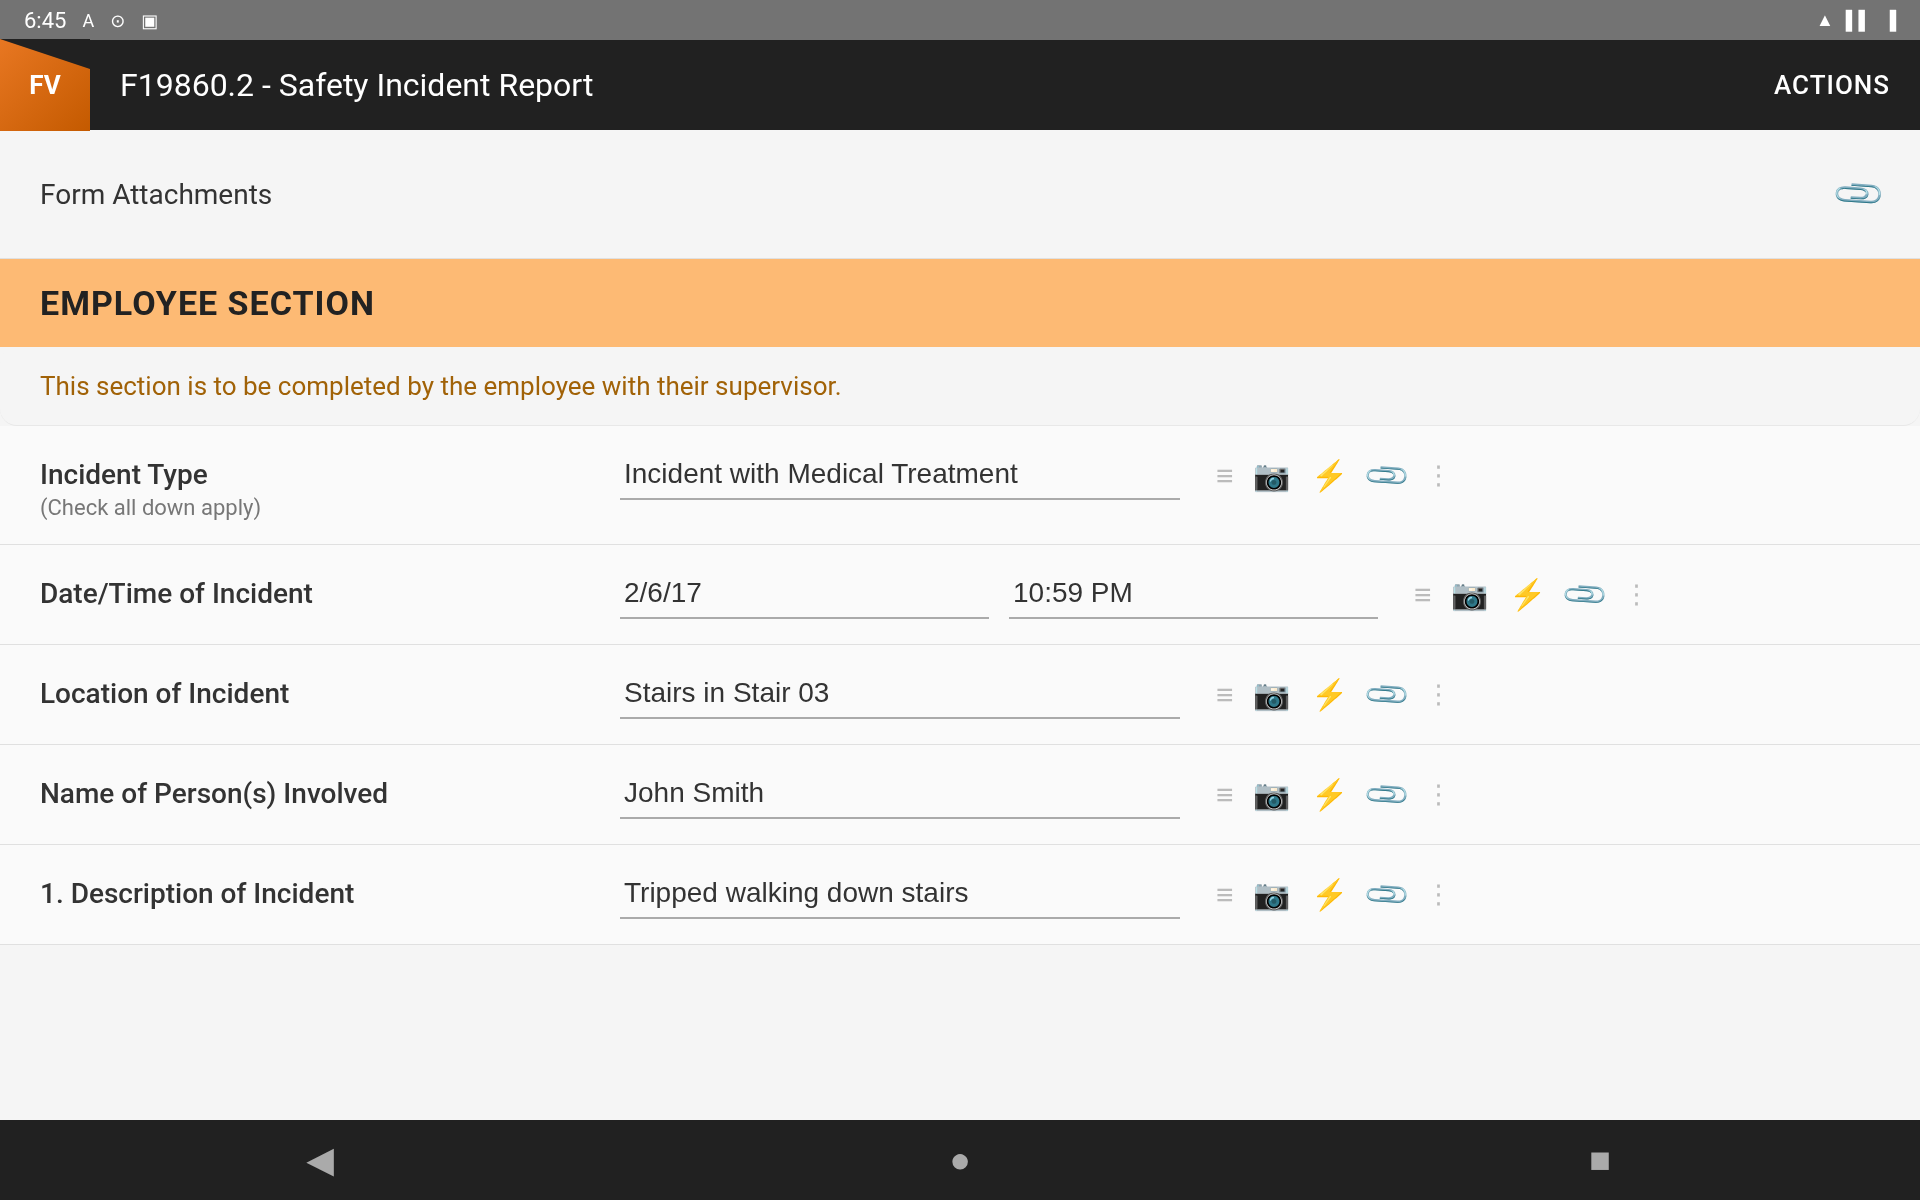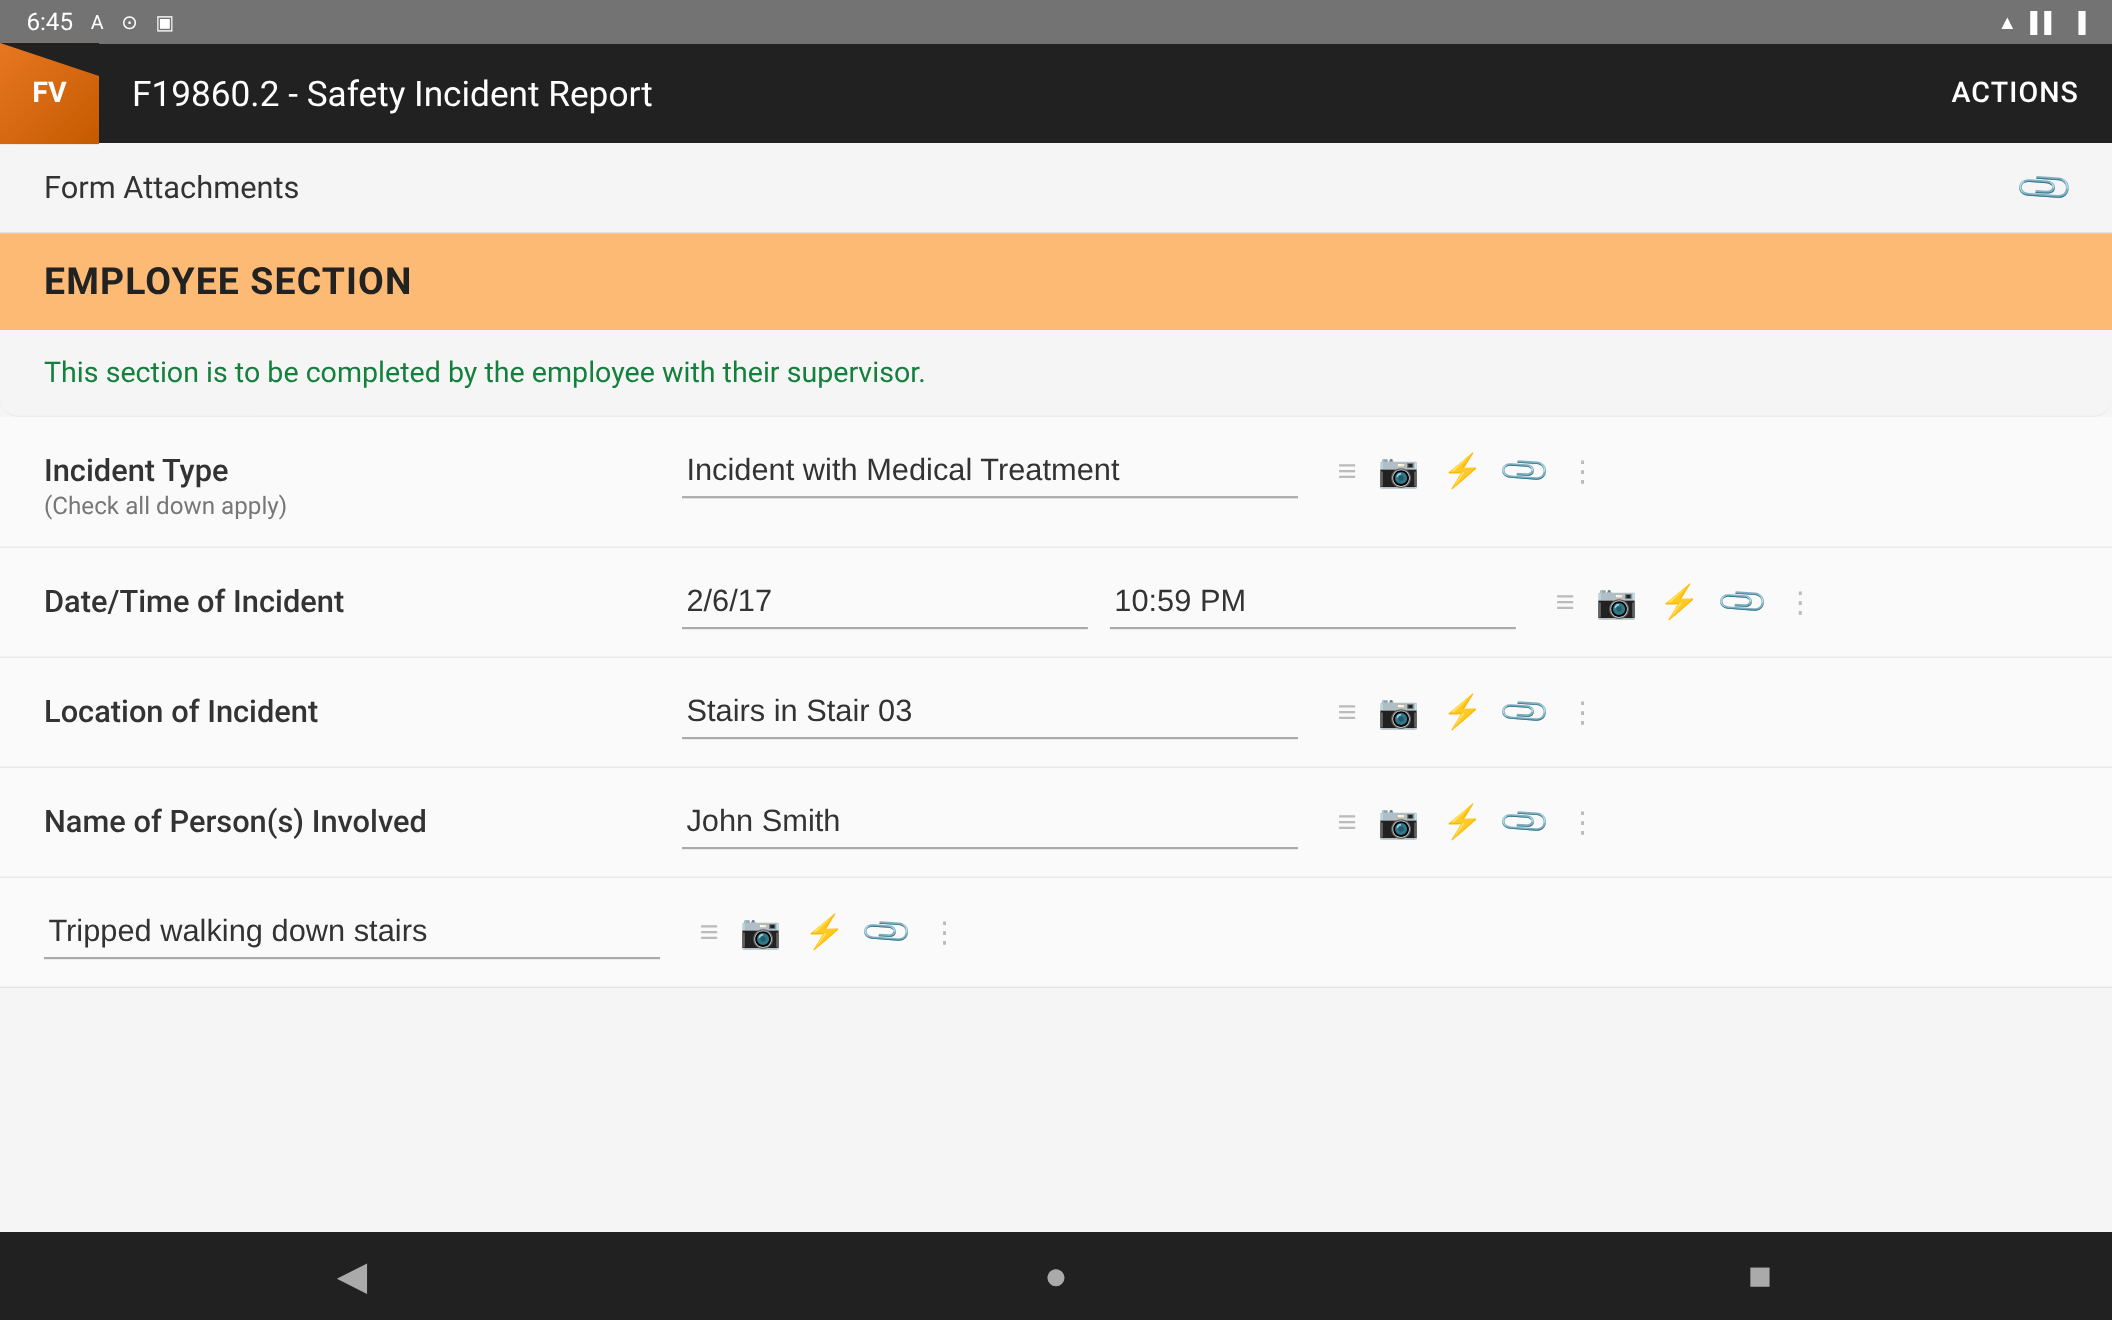--- a/index.html
+++ b/index.html
@@ -100,21 +100,21 @@
       overflow-y: auto;
       background: #f5f5f5;
       padding: 0;
     }
 
     
     .form-attachments-row {
       display: flex;
       align-items: center;
       justify-content: space-between;
-      padding: 20px 40px;
+      padding: 44px 40px;
       background: #f5f5f5;
       border-bottom: 1px solid #e0e0e0;
     }
     .form-attachments-label {
       font-size: 28px;
       color: #333;
       font-weight: 400;
     }
 
     
@@ -127,21 +127,21 @@
       font-size: 34px;
       font-weight: bold;
       color: #222;
       letter-spacing: 1px;
     }
 
     
     .section-description {
       padding: 24px 40px;
       font-size: 26px;
-      color: #15803d;
+      color: #a16207;
       background: #f5f5f5;
       border-bottom: 1px solid #e8e8e8;
       border-radius: 17px;
     }
 
     
     .form-row {
       display: flex;
       align-items: flex-start;
       padding: 24px 40px;
@@ -339,20 +339,23 @@
         <span class="action-icon">≡</span>
         <span class="action-icon">📷</span>
         <span class="action-icon">⚡</span>
         <span class="action-icon" style="transform:rotate(-45deg); display:inline-block;">📎</span>
         <span class="action-icon action-icon-menu">⋮</span>
       </div>
     </div>
   </div>
 
   <div class="form-row">
+    <div class="form-row-label-col">
+      <div class="form-row-label">1. Description of Incident</div>
+    </div>
     <div class="form-row-value-col">
       <input class="field-input field-input-wide" type="text" value="Tripped walking down stairs" style="">
       <div class="action-icons">
         <span class="action-icon">≡</span>
         <span class="action-icon">📷</span>
         <span class="action-icon">⚡</span>
         <span class="action-icon" style="transform:rotate(-45deg); display:inline-block;">📎</span>
         <span class="action-icon action-icon-menu">⋮</span>
       </div>
     </div>

